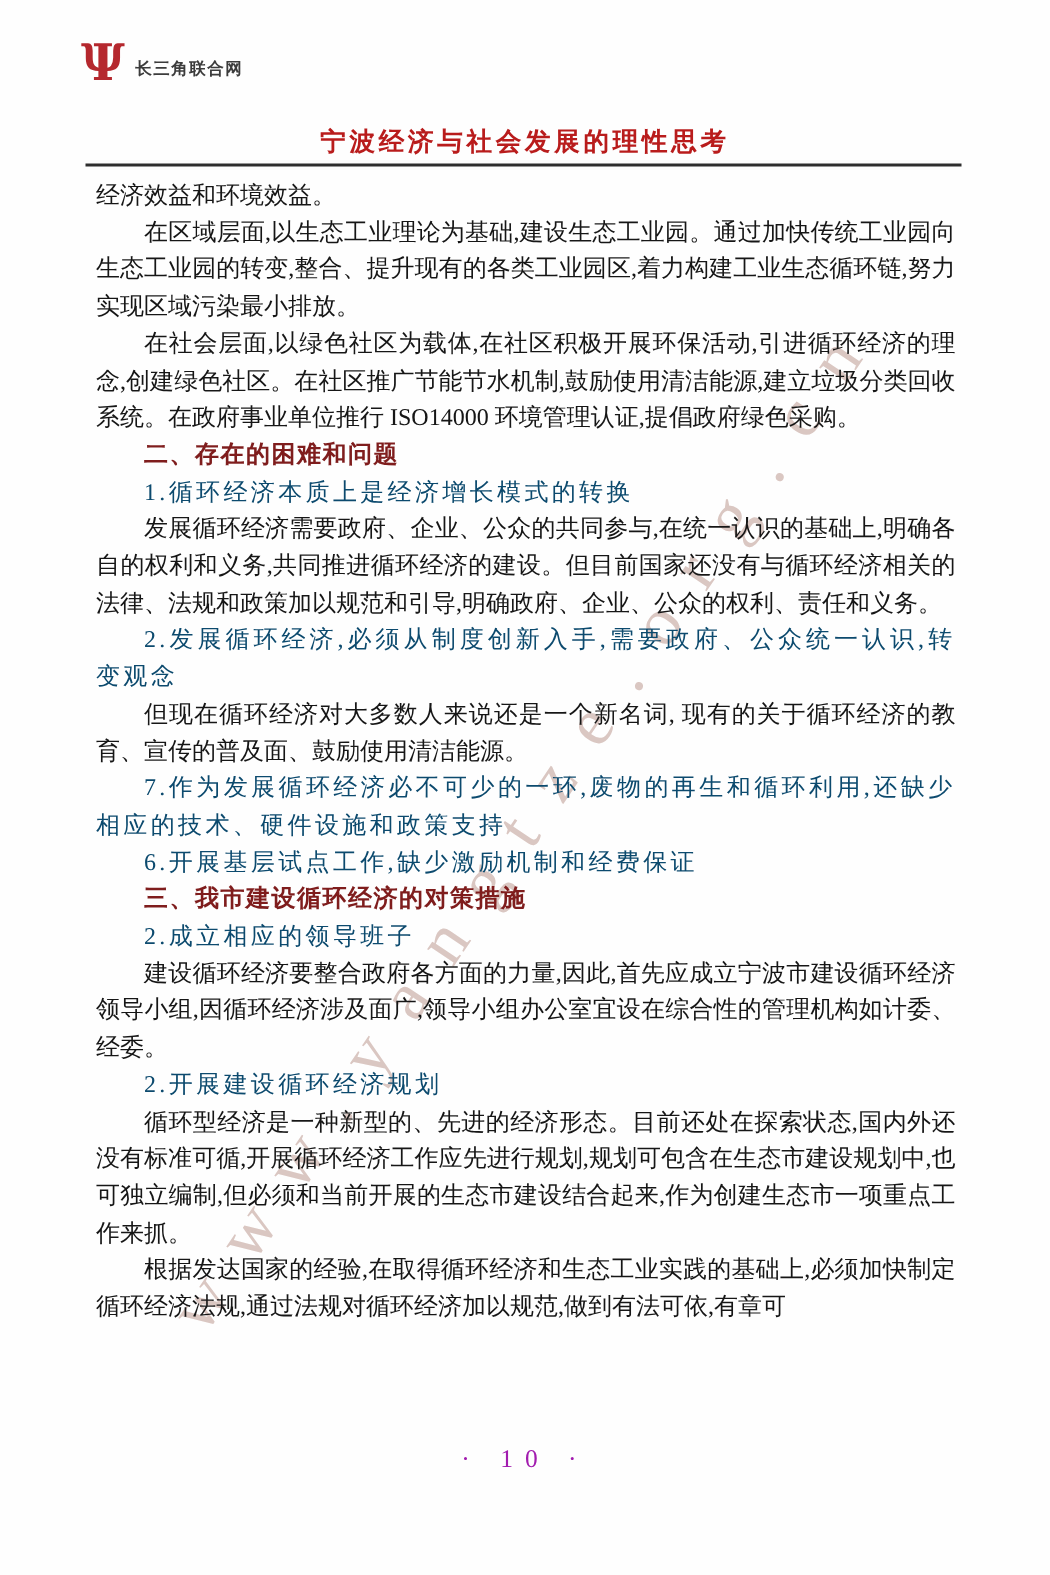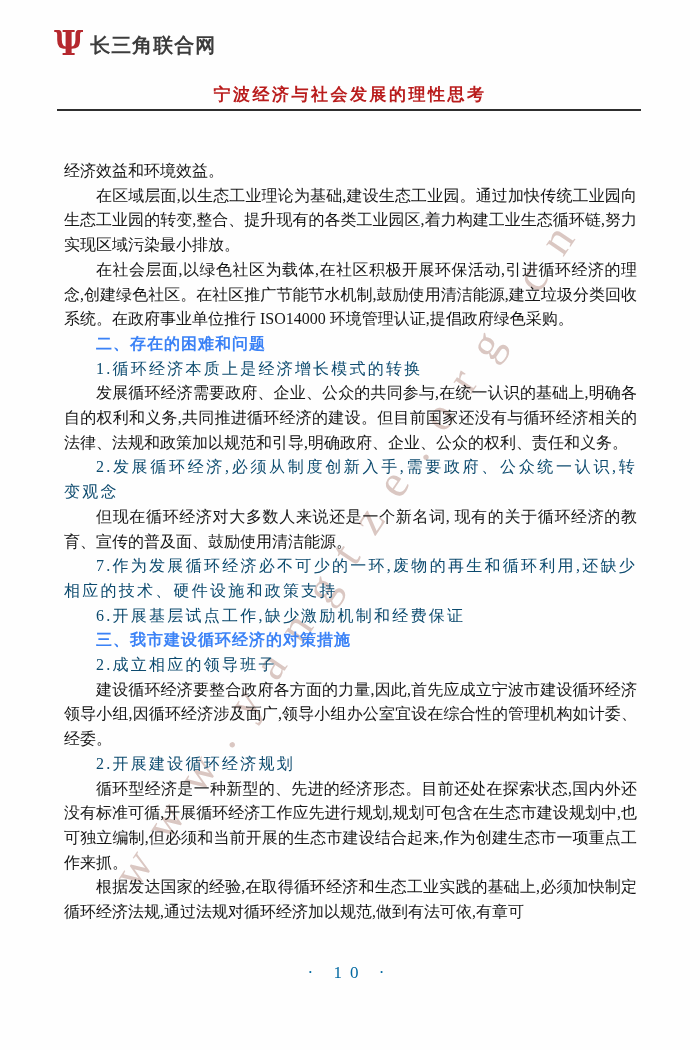--- a/index.html
+++ b/index.html
@@ -21,21 +21,21 @@
     z-index: 3;
   }
   .brand .glyph {
     font-family: "DejaVu Serif", serif;
     font-size: 32px; line-height: 32px;
     font-weight: bold;
     transform: scaleY(1.05);
   }
   .brand .brand-text {
     font-family: "Liberation Sans", sans-serif;
-    font-size: 20px; font-weight: bold;
+    font-size: 11px; font-weight: bold;
     color: #3c3c3c; letter-spacing: 1px;
     padding-top: 6px;
   }
   .doc-title {
     position: absolute; left: 0; top: 83px; width: 100%;
     text-align: center;
     font-family: "Liberation Sans", sans-serif;
     font-size: 17px; font-weight: bold; color: #b91c1c;
     letter-spacing: 2.5px;
     z-index: 3;
@@ -62,54 +62,54 @@
     font-size: 16px; line-height: 24.7px;
     color: #161616;
     text-align: justify;
   }
   .content p { margin: 0; }
   .blk.continuation { text-indent: 0; }
   .blk.para { text-indent: 2em; }
   .blk.heading {
     text-indent: 2em;
     font-family: "Liberation Sans", sans-serif;
-    font-weight: bold; color: #3b82f6;
+    font-weight: bold; color: #7f1d1d;
     letter-spacing: 1px;
   }
   .blk.sub {
     text-indent: 2em;
     letter-spacing: 0.14em;
     color: #0c4a6e;
   }
   
   .footer {
     position: absolute; left: 0; top: 963px; width: 100%;
     text-align: center;
-    font-size: 17px; color: #0369a1;
+    font-size: 17px; color: #a21caf;
     letter-spacing: 8px;
     z-index: 2;
   }
 </style>
 </head>
 <body>
 
 <div class="page">
 
   <div class="brand">
     <span class="glyph" style="color: rgb(181, 40, 46);">Ψ</span>
     <span class="brand-text">长三角联合网</span>
   </div>
 
   <div class="doc-title">宁波经济与社会发展的理性思考</div>
 
   <div class="header-rule"></div>
 
   <div class="watermark" style="color: rgb(218, 199, 194);">www.yangtze.org.cn</div>
 
-  <main class="content" style="color: rgb(22, 22, 22); margin-top: 40px;">
+  <main class="content" style="color: rgb(22, 22, 22);">
       <p class="blk continuation">经济效益和环境效益。</p>
       <p class="blk para">在区域层面,以生态工业理论为基础,建设生态工业园。通过加快传统工业园向生态工业园的转变,整合、提升现有的各类工业园区,着力构建工业生态循环链,努力实现区域污染最小排放。</p>
       <p class="blk para">在社会层面,以绿色社区为载体,在社区积极开展环保活动,引进循环经济的理念,创建绿色社区。在社区推广节能节水机制,鼓励使用清洁能源,建立垃圾分类回收系统。在政府事业单位推行 ISO14000 环境管理认证,提倡政府绿色采购。</p>
       <p class="blk heading">二、存在的困难和问题</p>
       <p class="blk sub">1.循环经济本质上是经济增长模式的转换</p>
       <p class="blk para">发展循环经济需要政府、企业、公众的共同参与,在统一认识的基础上,明确各自的权利和义务,共同推进循环经济的建设。但目前国家还没有与循环经济相关的法律、法规和政策加以规范和引导,明确政府、企业、公众的权利、责任和义务。</p>
       <p class="blk sub">2.发展循环经济,必须从制度创新入手,需要政府、公众统一认识,转变观念</p>
       <p class="blk para">但现在循环经济对大多数人来说还是一个新名词, 现有的关于循环经济的教育、宣传的普及面、鼓励使用清洁能源。</p>
       <p class="blk sub">7.作为发展循环经济必不可少的一环,废物的再生和循环利用,还缺少相应的技术、硬件设施和政策支持</p>
       <p class="blk sub">6.开展基层试点工作,缺少激励机制和经费保证</p>

